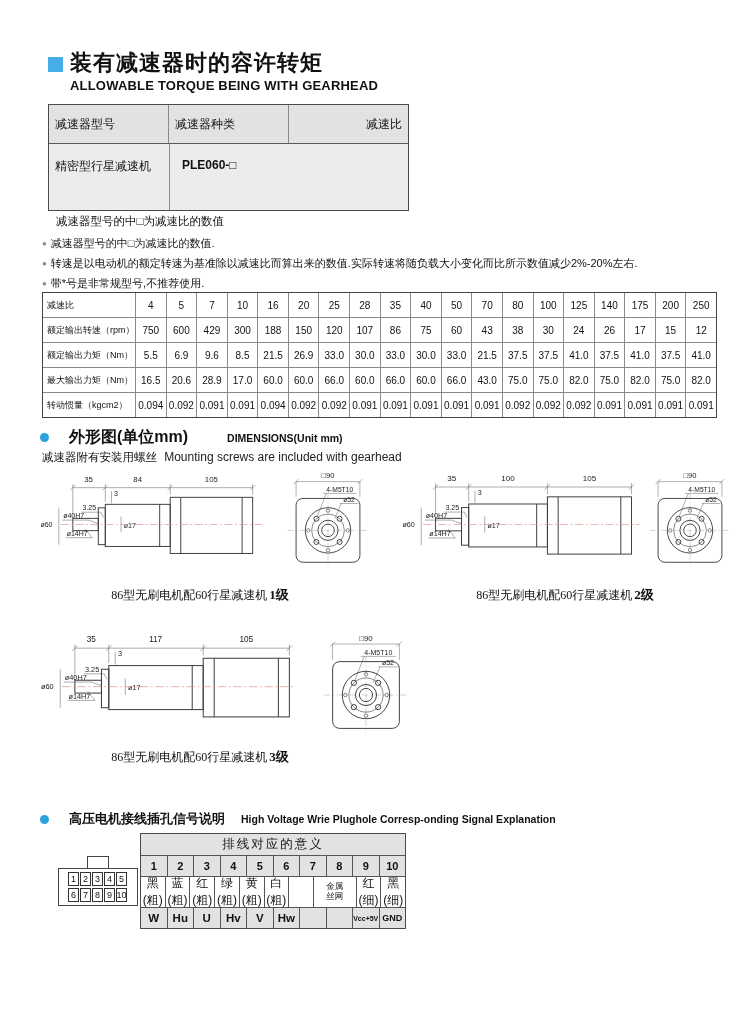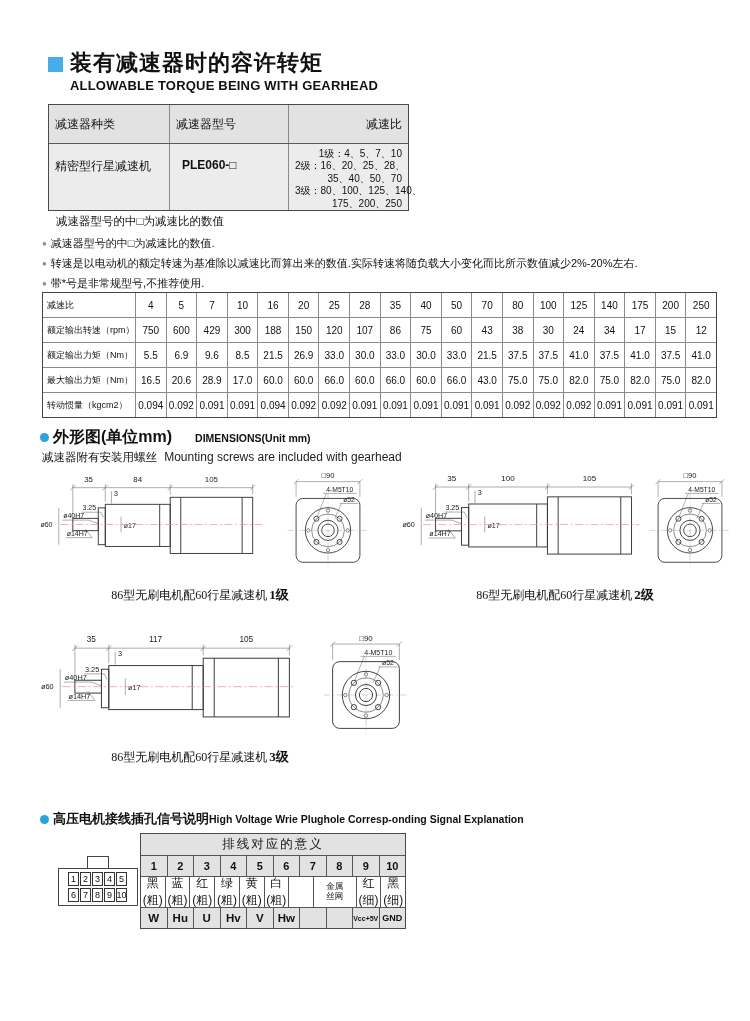--- a/index.html
+++ b/index.html
@@ -36,21 +36,21 @@
   .spec-table{position:absolute;left:42px;top:292px;width:675px;border:1.8px solid #444;box-sizing:border-box;}
   .spec-row{display:flex;height:24px;}
   .spec-row+.spec-row{border-top:1px solid #8a8a8a;}
   .spec-label{width:93px;box-sizing:border-box;padding-left:4px;display:flex;align-items:center;
               font-size:9px;border-right:1px solid #8a8a8a;white-space:nowrap;}
   .spec-cells{flex:1;display:flex;}
   .spec-cell{flex:1;display:flex;align-items:center;justify-content:center;font-size:10px;}
   .spec-cell+.spec-cell{border-left:1px solid #8a8a8a;}
 
   
-  .sec-head{position:absolute;display:flex;align-items:baseline;white-space:nowrap;}
+  .sec-head{position:absolute;display:flex;align-items:baseline;white-space:nowrap;gap:16px;}
   .sec-dot{width:9px;height:9px;border-radius:50%;background:#2aa3dd;margin-right:4px;align-self:center;}
   .dim-head{left:40px;top:427px;}
   .dim-head .zh{font-size:16px;font-weight:bold;}
   .dim-head .en{font-size:10.5px;font-weight:bold;margin-left:23px;}
   .dim-note{position:absolute;left:42px;top:450px;font-size:11.5px;white-space:nowrap;}
   .dim-note .en{font-size:12px;color:#222;margin-left:4px;}
   .sig-head{left:40px;top:810px;}
   .sig-head .zh{font-size:13px;font-weight:bold;}
   .sig-head .en{font-size:10.5px;font-weight:bold;margin-left:0;}
 
@@ -94,34 +94,27 @@
 <body>
 
 <div class="page">
 
   <div class="title-sq"></div>
   <div class="title-zh">装有减速器时的容许转矩</div>
   <div class="title-en">ALLOWABLE TORQUE BEING WITH GEARHEAD</div>
 
   <div class="gh-table">
     <div class="gh-row gh-head">
+      <div class="gh-cell gh-c2">减速器型号</div>
       <div class="gh-cell gh-c1">减速器种类</div>
-      <div class="gh-cell gh-c2">减速器型号</div>
       <div class="gh-cell gh-c3">减速比</div>
     </div>
     <div class="gh-row gh-body">
       <div class="gh-cell gh-c1">精密型行星减速机</div>
       <div class="gh-cell gh-c2">PLE060-□</div>
-      <div class="gh-cell gh-c3">
-          <div class="ratio-line">1级：4、5、7、10</div>
-          <div class="ratio-line">2级：16、20、25、28、</div>
-          <div class="ratio-line">35、40、50、70</div>
-          <div class="ratio-line">3级：80、100、125、140、</div>
-          <div class="ratio-line">175、200、250</div>
-        </div>
     </div>
   </div>
   <div class="gh-note">减速器型号的中□为减速比的数值</div>
 
   <div class="notes">
     <div class="note-line">
       <span class="bullet">●</span>
       <span>减速器型号的中□为减速比的数值.</span>
     </div>
     <div class="note-line">
@@ -170,21 +163,21 @@
           <div class="spec-cell">150</div>
           <div class="spec-cell">120</div>
           <div class="spec-cell">107</div>
           <div class="spec-cell">86</div>
           <div class="spec-cell">75</div>
           <div class="spec-cell">60</div>
           <div class="spec-cell">43</div>
           <div class="spec-cell">38</div>
           <div class="spec-cell">30</div>
           <div class="spec-cell">24</div>
-          <div class="spec-cell">34</div>
+          <div class="spec-cell">26</div>
           <div class="spec-cell">17</div>
           <div class="spec-cell">15</div>
           <div class="spec-cell">12</div>
         </div>
     </div>
     <div class="spec-row">
       <div class="spec-label">额定输出力矩（Nm）</div>
       <div class="spec-cells">
           <div class="spec-cell">5.5</div>
           <div class="spec-cell">6.9</div>

